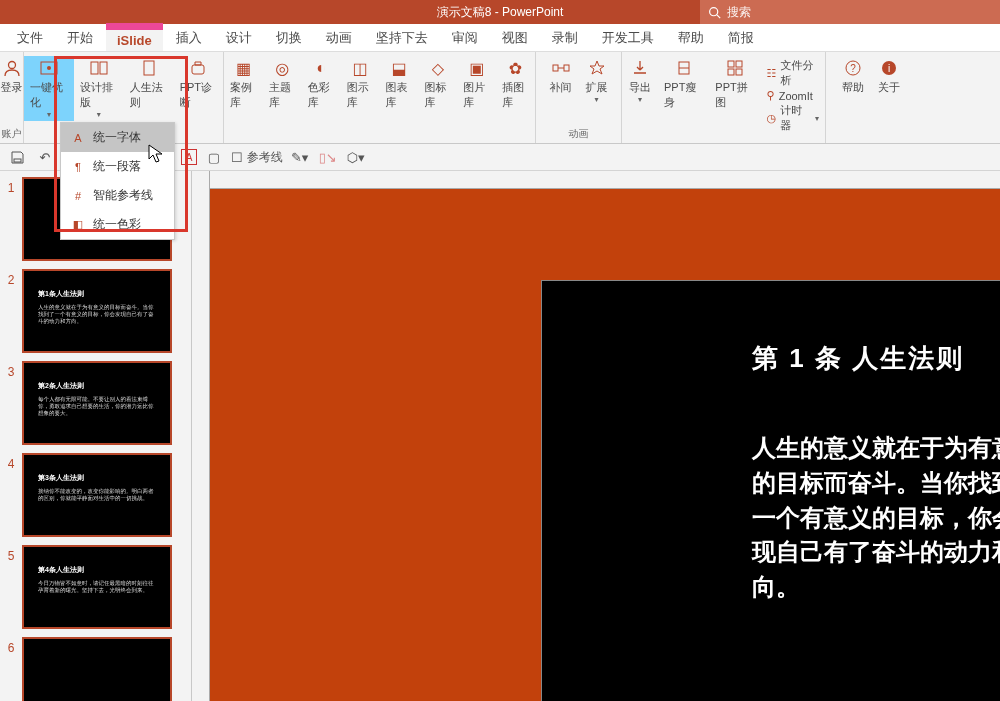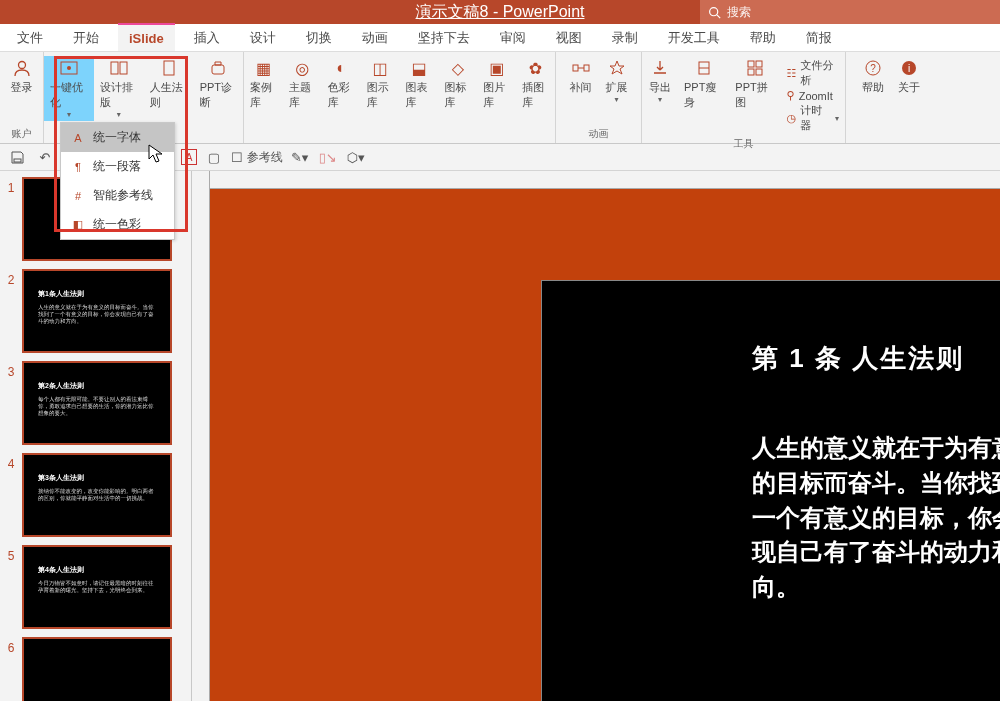--- a/index.html
+++ b/index.html
@@ -1,24 +1,24 @@
 <!DOCTYPE html>
 <html><head>
 <meta charset="utf-8">
 <style>
   * { box-sizing: border-box; margin: 0; padding: 0; font-family: "Microsoft YaHei", sans-serif; }
   body { width: 1000px; height: 701px; background: #f3f3f3; overflow: hidden; position: relative; }
 
   .titlebar { height: 24px; background: #b7472a; color: #fff; display: flex; align-items: center; }
-  .title-center { flex: 1; text-align: center; font-size: 16px; position: absolute; left: 0; right: 0; text-decoration: underline; }
+  .title-center { flex: 1; text-align: center; font-size: 12px; position: absolute; left: 0; right: 0; }
   .search-wrap { position: absolute; right: 0; width: 300px; height: 24px; background: #cc6b52; display: flex; align-items: center; padding: 0 8px; gap: 6px; color: #fff; font-size: 12px; }
 
-  .menubar { height: 28px; background: #fff; border-bottom: 1px solid #ddd; display: flex; align-items: center; padding: 0 6px; gap: 8px; }
+  .menubar { height: 28px; background: #fff; border-bottom: 1px solid #ddd; display: flex; align-items: center; padding: 0 6px; gap: 2px; }
   .menu-item { font-size: 13px; padding: 0 11px; height: 28px; display: flex; align-items: center; color: #4a4a4a; cursor: pointer; }
-  .menu-item.active { background: #f3f3f3; color: #b7472a; font-weight: bold; border-top: 2px solid #ec4899; margin-top: -1px; }
+  .menu-item.active { background: #f3f3f3; color: #b7472a; font-weight: bold; border-top: 7px solid #ec4899; margin-top: -1px; }
 
   .ribbon { height: 92px; background: #f3f3f3; display: flex; border-bottom: 1px solid #c8c8c8; position: relative; }
   .ribbon-group { display: flex; flex-direction: column; align-items: center; border-right: 1px solid #d4d4d4; padding: 4px 0 0 0; }
   .ribbon-items { display: flex; gap: 0; flex: 1; align-items: flex-start; }
   .ribbon-btn { display: flex; flex-direction: column; align-items: center; justify-content: center; padding: 2px 6px; font-size: 11px; color: #4a4a4a; cursor: pointer; min-width: 36px; }
   .ribbon-icon { width: 20px; height: 20px; display: flex; align-items: center; justify-content: center; margin-bottom: 2px; }
   .ribbon-group-label { font-size: 10px; color: #666; padding: 2px 0; text-align: center; width: 100%; }
   .ribbon-side { display: flex; flex-direction: column; gap: 1px; font-size: 11px; color: #4a4a4a; padding: 2px 6px; }
   .ribbon-side-item { display: flex; align-items: center; gap: 4px; cursor: pointer; }
 
@@ -81,21 +81,21 @@
   <div class="menu-item">审阅</div>
   <div class="menu-item">视图</div>
   <div class="menu-item">录制</div>
   <div class="menu-item">开发工具</div>
   <div class="menu-item">帮助</div>
   <div class="menu-item">简报</div>
 </div>
 
 <div class="ribbon">
 
-  <div class="ribbon-group" style="width:44px">
+  <div class="ribbon-group" style="width:24px">
     <div class="ribbon-items">
       <div class="ribbon-btn">
         <div class="ribbon-icon">
             <svg width="20" height="20" viewBox="0 0 20 20">
               <circle cx="10" cy="7" r="3.5" fill="none" stroke="#b7472a" stroke-width="1.3"></circle>
               <path d="M3 18c0-4 3-6 7-6s7 2 7 6" fill="none" stroke="#b7472a" stroke-width="1.3"></path>
             </svg>
           </div>
         <span>登录</span>
       </div>
@@ -248,21 +248,20 @@
             <span style="color:#b7472a">⚲</span>
             <span>ZoomIt</span>
           </div>
         <div class="ribbon-side-item">
             <span style="color:#b7472a">◷</span>
             <span>计时器</span>
             <span style="font-size:8px;color:#666">▾</span>
           </div>
       </div>
     </div>
-    <div class="ribbon-group-label">工具</div>
   </div>
 
 
   <div class="ribbon-group" style="width:90px;border-right:none">
     <div class="ribbon-items">
       <div class="ribbon-btn">
           <div class="ribbon-icon">
             <svg width="18" height="18" viewBox="0 0 18 18">
               <circle cx="9" cy="9" r="7" fill="none" stroke="#b7472a"></circle>
               <text x="9" y="13" text-anchor="middle" font-size="10" fill="#b7472a">?</text>

